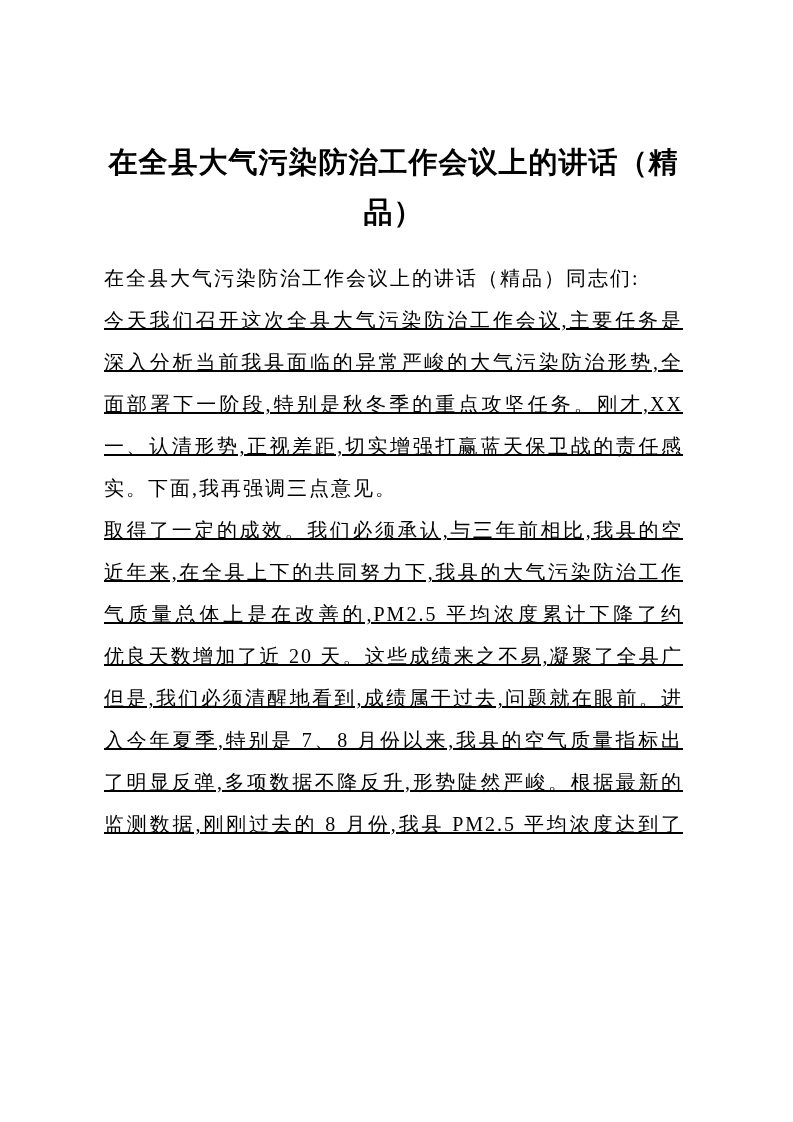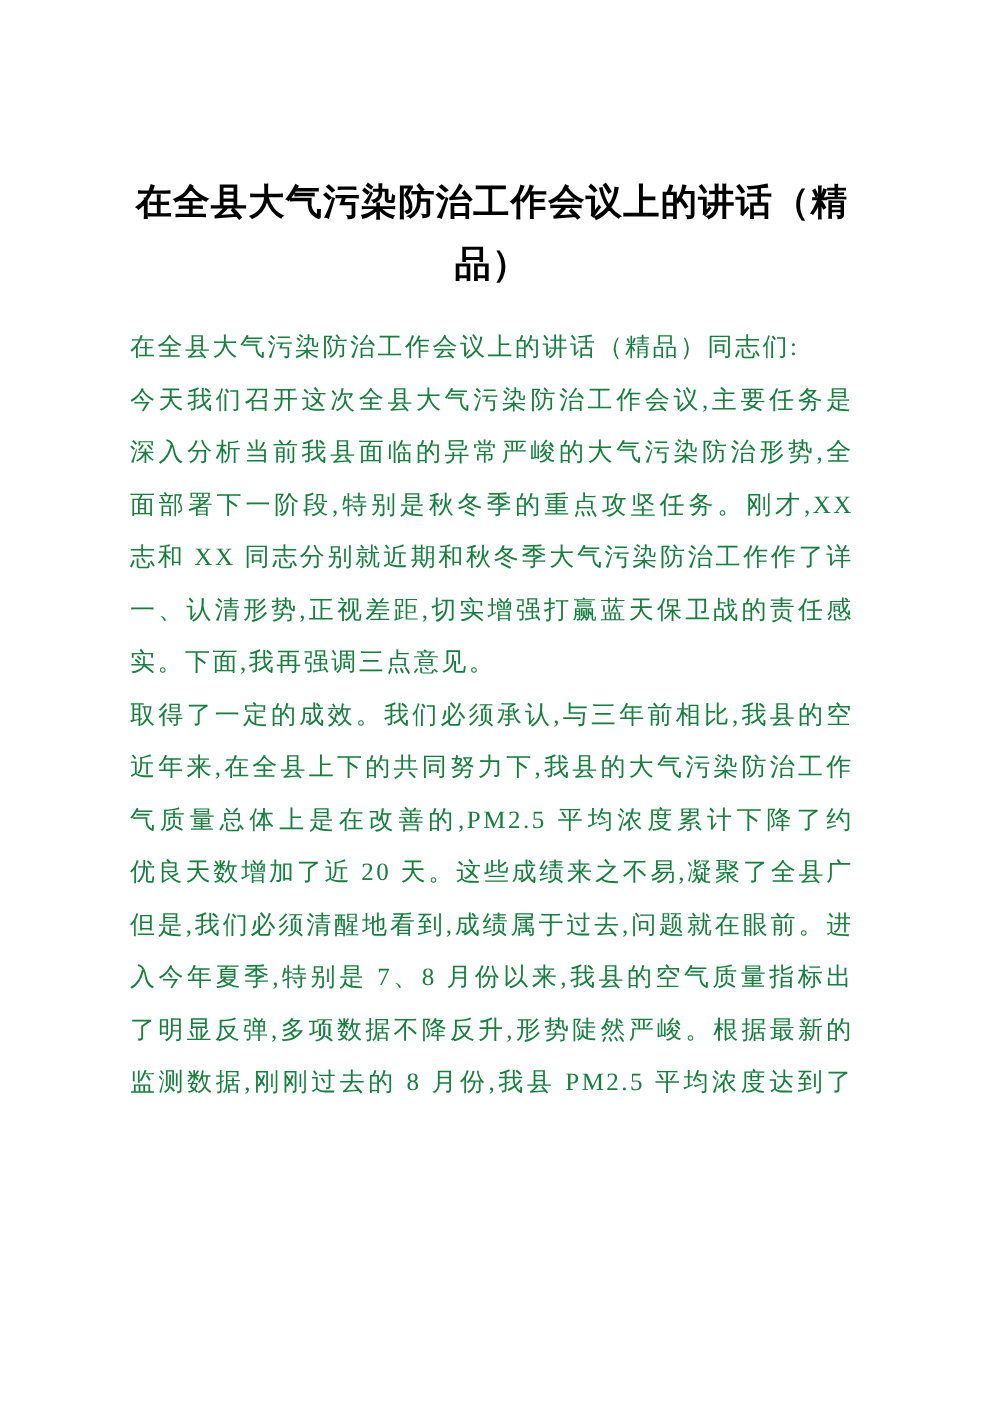--- a/index.html
+++ b/index.html
@@ -22,49 +22,49 @@
     font-weight: bold;
     color: #000000;
     line-height: 50px;
     letter-spacing: 1px;
     text-align: center;
     word-break: break-all;
   }
   .doc-body {
     margin-top: 20px;
     font-size: 20px;
-    color: #15803d;
+    color: #000000;
     line-height: 42px;
     letter-spacing: 2px;
   }
   .body-line {
     height: 42px;
     overflow: hidden;
     white-space: nowrap;
     text-align: left;
   }
   .body-line.fill {
     white-space: normal;
     text-align: justify;
     text-align-last: justify;
+    text-decoration: underline;
   }
 </style>
 </head>
 <body>
 
 <div class="page">
 
   <h1 class="doc-title">在全县大气污染防治工作会议上的讲话（精品）</h1>
 
   <div class="doc-body">
     <div class="body-line">在全县大气污染防治工作会议上的讲话（精品）同志们:</div>
     <div class="body-line fill">今天我们召开这次全县大气污染防治工作会议,主要任务是</div>
     <div class="body-line fill">深入分析当前我县面临的异常严峻的大气污染防治形势,全</div>
     <div class="body-line fill">面部署下一阶段,特别是秋冬季的重点攻坚任务。刚才,XX 同</div>
-    <div class="body-line fill">志和 XX 同志分别就近期和秋冬季大气污染防治工作作了详</div>
     <div class="body-line fill">一、认清形势,正视差距,切实增强打赢蓝天保卫战的责任感</div>
     <div class="body-line">实。下面,我再强调三点意见。</div>
     <div class="body-line fill">取得了一定的成效。我们必须承认,与三年前相比,我县的空</div>
     <div class="body-line fill">近年来,在全县上下的共同努力下,我县的大气污染防治工作</div>
     <div class="body-line fill">气质量总体上是在改善的,PM2.5 平均浓度累计下降了约 15%,</div>
     <div class="body-line fill">优良天数增加了近 20 天。这些成绩来之不易,凝聚了全县广</div>
     <div class="body-line fill">但是,我们必须清醒地看到,成绩属于过去,问题就在眼前。进</div>
     <div class="body-line fill">入今年夏季,特别是 7、8 月份以来,我县的空气质量指标出现</div>
     <div class="body-line fill">了明显反弹,多项数据不降反升,形势陡然严峻。根据最新的</div>
     <div class="body-line fill">监测数据,刚刚过去的 8 月份,我县 PM2.5 平均浓度达到了 45</div>

